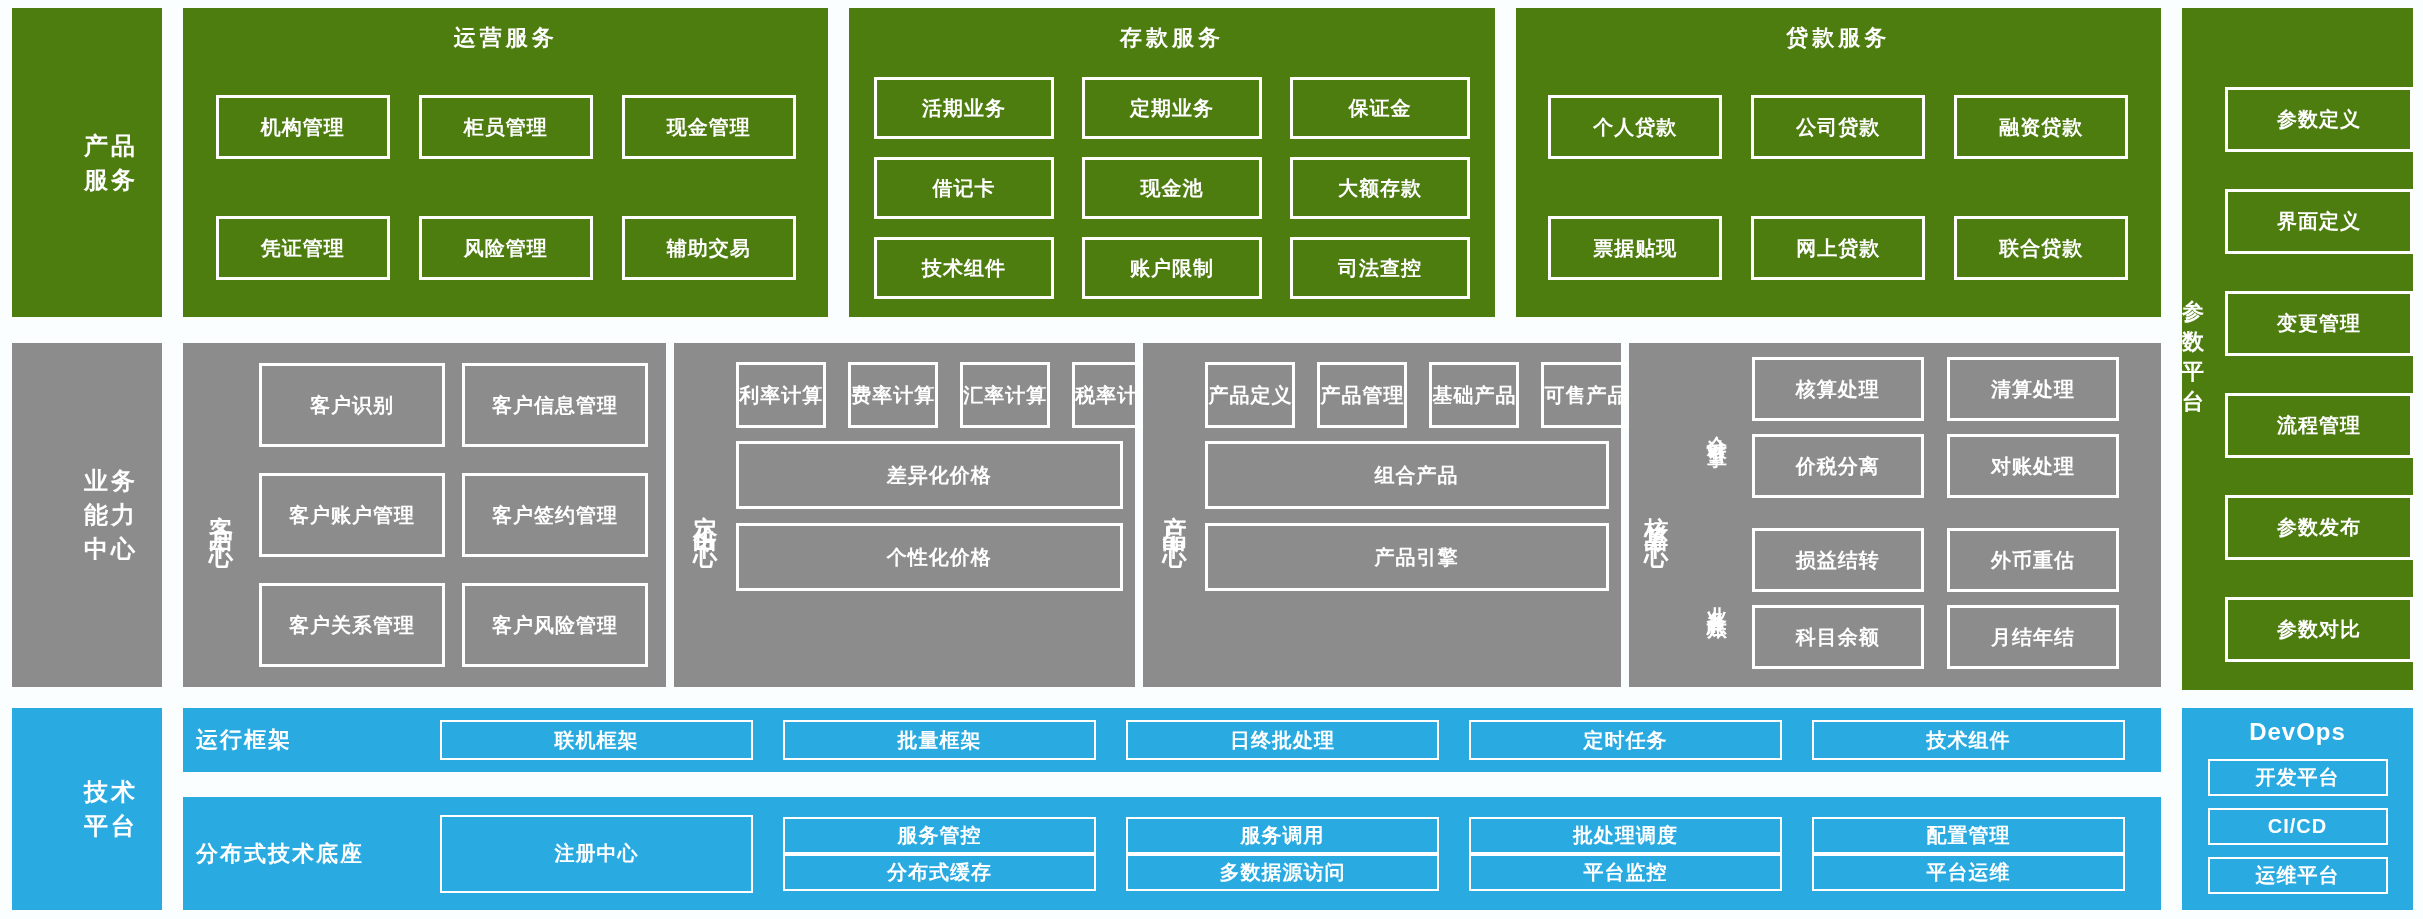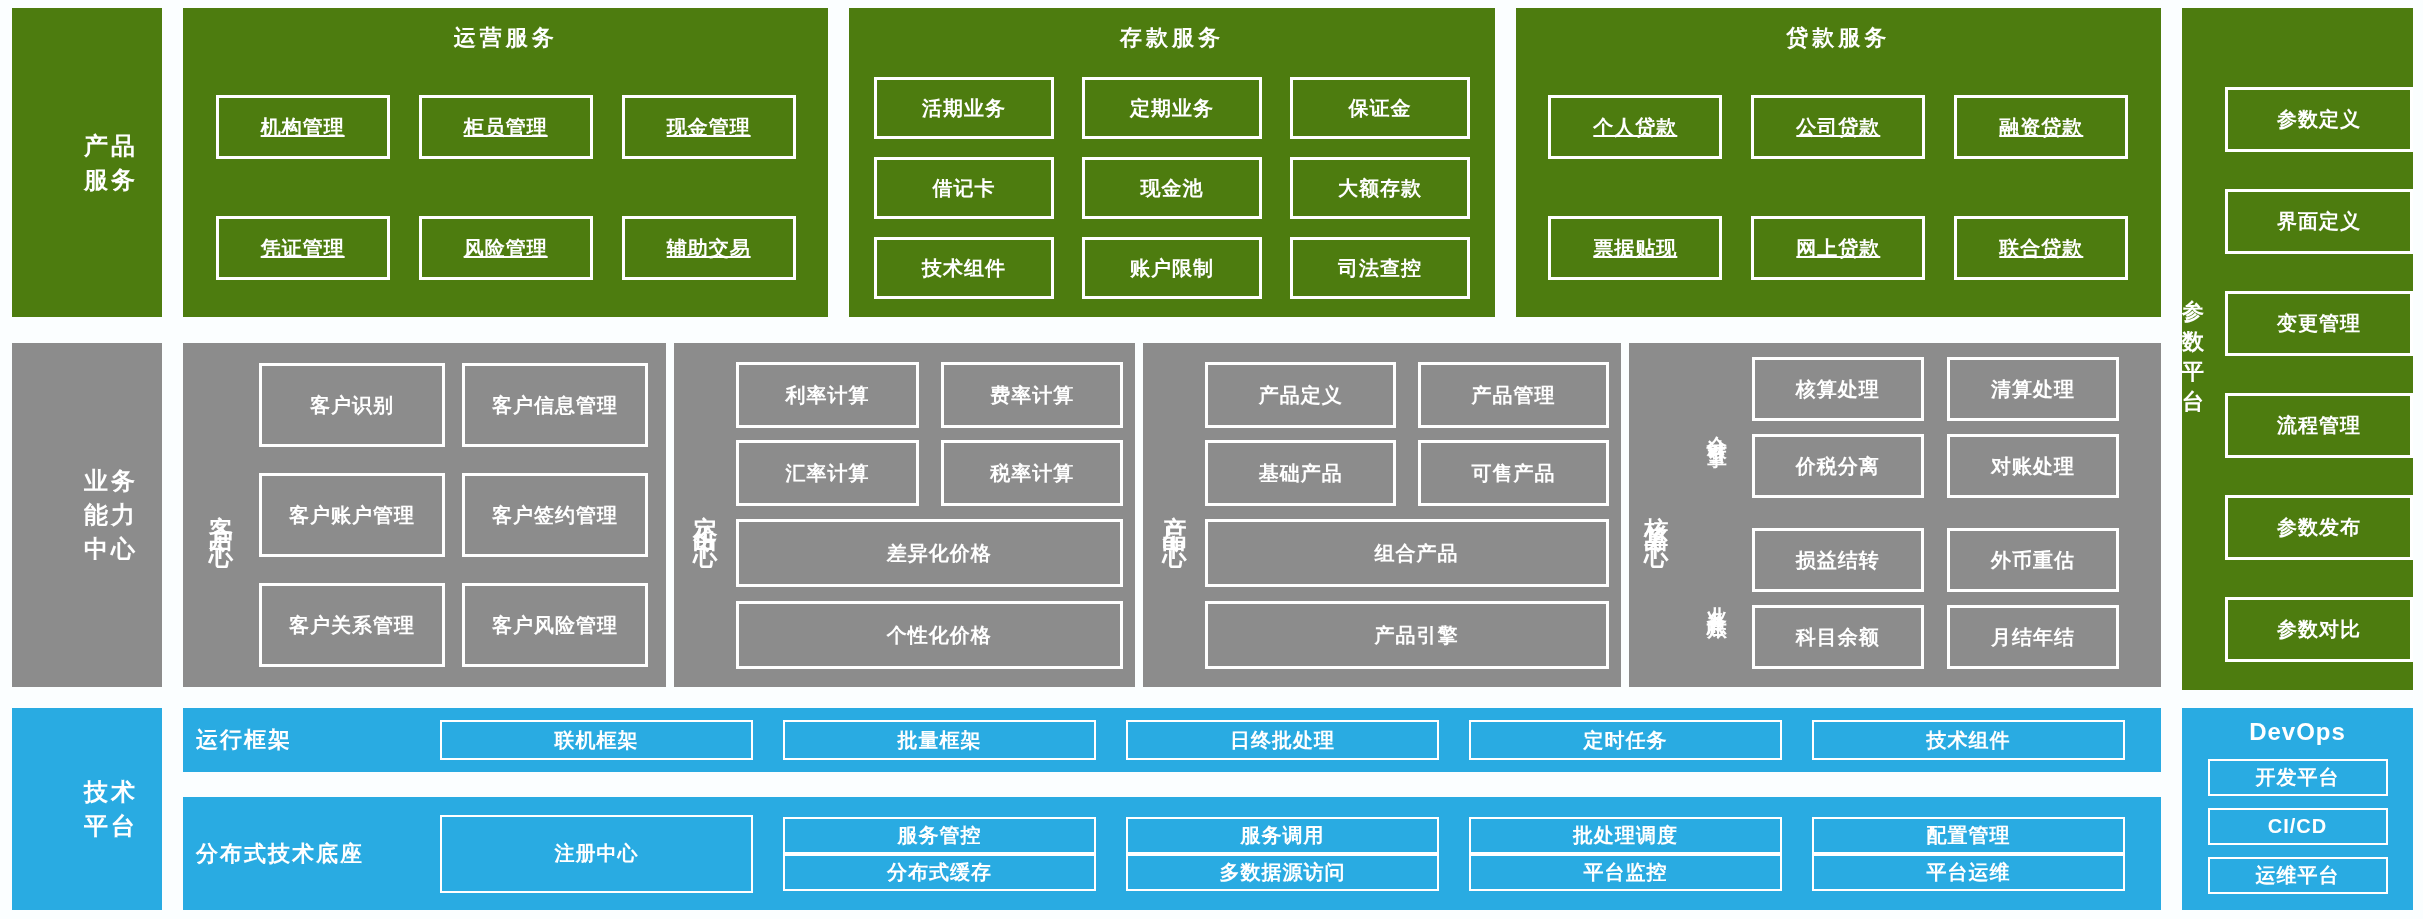--- a/index.html
+++ b/index.html
@@ -30,21 +30,21 @@
     box-sizing:border-box; border:3px solid #ffffff;
     display:flex; align-items:center; justify-content:center;
     font-size:20px; letter-spacing:1px; text-align:center; white-space:nowrap;
   }
 
   
   .row-top { height:309px; display:flex; gap:21px; }
   .panel-top { flex:1; display:flex; flex-direction:column; align-items:center; }
   .p-title { margin:15px 0 0; font-size:22px; letter-spacing:4px; font-weight:bold; }
   .grid { display:grid; justify-content:center; }
-  .g-ops { margin-top:42px; grid-template-columns:repeat(3,174px); column-gap:29px; row-gap:57px;text-decoration:underline; }
+  .g-ops { margin-top:42px; grid-template-columns:repeat(3,174px); column-gap:29px; row-gap:57px; }
   .g-ops .box { height:64px; }
   .g-dep { margin-top:24px; grid-template-columns:repeat(3,180px); column-gap:28px; row-gap:18px; }
   .g-dep .box { height:62px; }
 
   
   .param-col { height:682px; display:flex; flex-direction:row; align-items:center; }
   .param-boxes { margin-top:50px; display:flex; flex-direction:column; gap:37px; align-items:center; }
   .param-boxes .box { width:188px; height:65px; }
 
   
@@ -55,21 +55,21 @@
   .panel-cust { flex:483 483 0; display:flex; min-width:0; }
   .pc-label-wrap { width:76px; display:flex; align-items:center; justify-content:center; }
   .cust-grid { margin-top:20px; display:grid; grid-template-columns:repeat(2,186px); column-gap:17px; row-gap:26px; align-content:start; }
   .cust-grid .box { height:84px; }
 
   .panel-pp { display:flex; min-width:0; }
   .panel-price { flex:461 461 0; }
   .panel-prod  { flex:477 477 0; }
   .pp-label-wrap { width:62px; display:flex; align-items:center; justify-content:center; }
   .pp-content { flex:1; padding:19px 12px 0 0; display:flex; flex-direction:column; min-width:0; }
-  .pp-grid { display:grid; grid-template-columns:1fr 1fr; column-gap:22px; row-gap:12px; }
+  .pp-grid { display:grid; grid-template-columns:1fr 1fr 1fr 1fr; column-gap:22px; row-gap:12px; }
   .pp-grid .box { height:66px; }
   .wide-box { margin-top:13px; height:68px;padding-left:19px; }
   .wide-box.second { margin-top:14px; }
 
   .panel-acct { flex:532 532 0; display:flex; min-width:0; }
   .acct-main-label { width:55px; display:flex; align-items:center; justify-content:center; }
   .acct-groups { flex:1; display:flex; flex-direction:column; padding-right:42px; min-width:0; }
   .acct-group { display:flex; margin-top:14px; }
   .acct-group.g2 { margin-top:30px; }
   .acct-sub-label { width:68px; display:flex; align-items:center; justify-content:center; }

